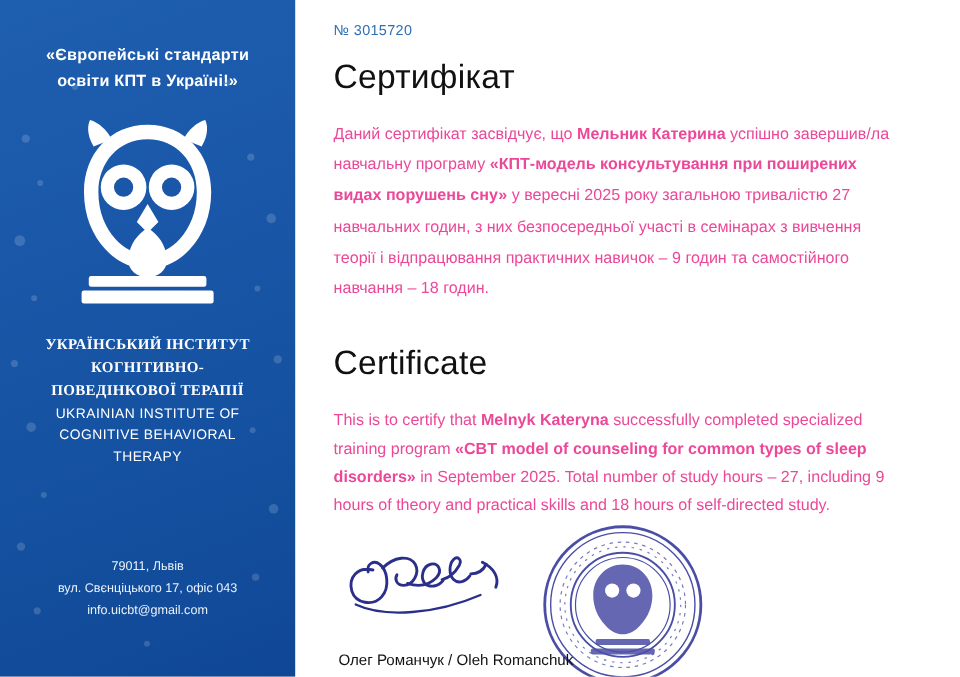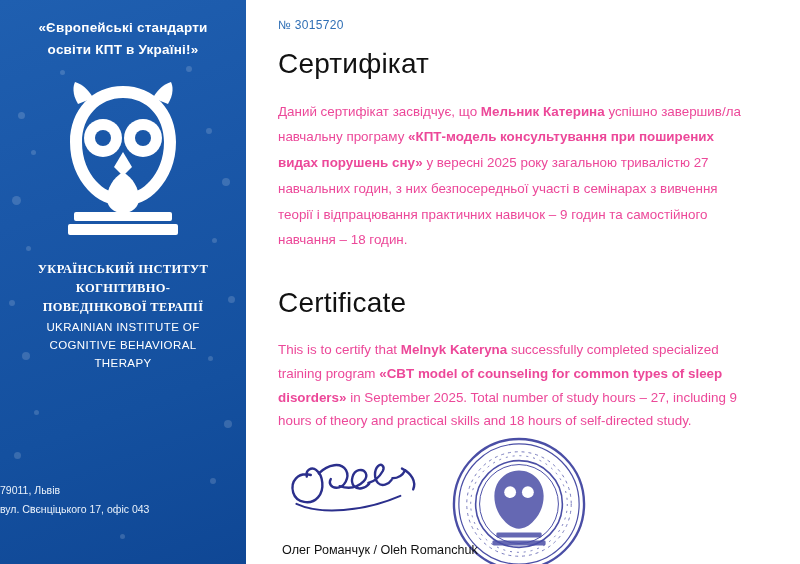--- a/index.html
+++ b/index.html
@@ -38,21 +38,21 @@
     pointer-events: none;
   }
   .dot {
     position: absolute;
     border-radius: 50%;
     background: rgba(255,255,255,0.16);
   }
   .sidebar-inner {
     position: relative;
     z-index: 2;
-    padding: 17px 22px 0 22px;
+    padding: 35px 22px 0 22px;
     text-align: center;
   }
   .slogan {
     font-size: 13.5px;
     line-height: 1.65;
     font-weight: 600;
     letter-spacing: .2px;
   }
   .owl-wrap {
     margin-top: 14px;
@@ -74,21 +74,21 @@
     line-height: 1.6;
     letter-spacing: .4px;
     text-transform: uppercase;
   }
   .contacts {
     position: absolute;
     left: 0;
     right: 0;
     bottom: 46px;
     z-index: 2;
-    text-align: left;
+    text-align: center;
     font-size: 10.5px;
     line-height: 1.75;
     color: #eaf2fb;
   }
 
   
   .content {
     position: relative;
     flex: 1 1 auto;
     padding: 18px 28px 0 32px;
@@ -216,20 +216,21 @@
         </svg>
       </div>
 
       <div class="org-name-ua">УКРАЇНСЬКИЙ ІНСТИТУТ КОГНІТИВНО- ПОВЕДІНКОВОЇ ТЕРАПІЇ</div>
       <div class="org-name-en">UKRAINIAN INSTITUTE OF COGNITIVE BEHAVIORAL THERAPY</div>
     </div>
 
     <div class="contacts">
       <div>79011, Львів</div>
       <div>вул. Свєнціцького 17, офіс 043</div>
+      <div>info.uicbt@gmail.com</div>
     </div>
   </aside>
 
   <main class="content">
 
     <div class="cert-number">№ 3015720</div>
 
     <section>
       <h1 class="title">Сертифікат</h1>
       <p class="para"><span>Даний сертифікат засвідчує, що </span><b>Мельник Катерина</b><span> успішно завершив/ла навчальну програму </span><b>«КПТ-модель консультування при поширених видах порушень сну»</b><span> у вересні 2025 року загальною тривалістю 27 навчальних годин, з них безпосередньої участі в семінарах з вивчення теорії і відпрацювання практичних навичок – 9 годин та самостійного навчання – 18 годин.</span></p>

